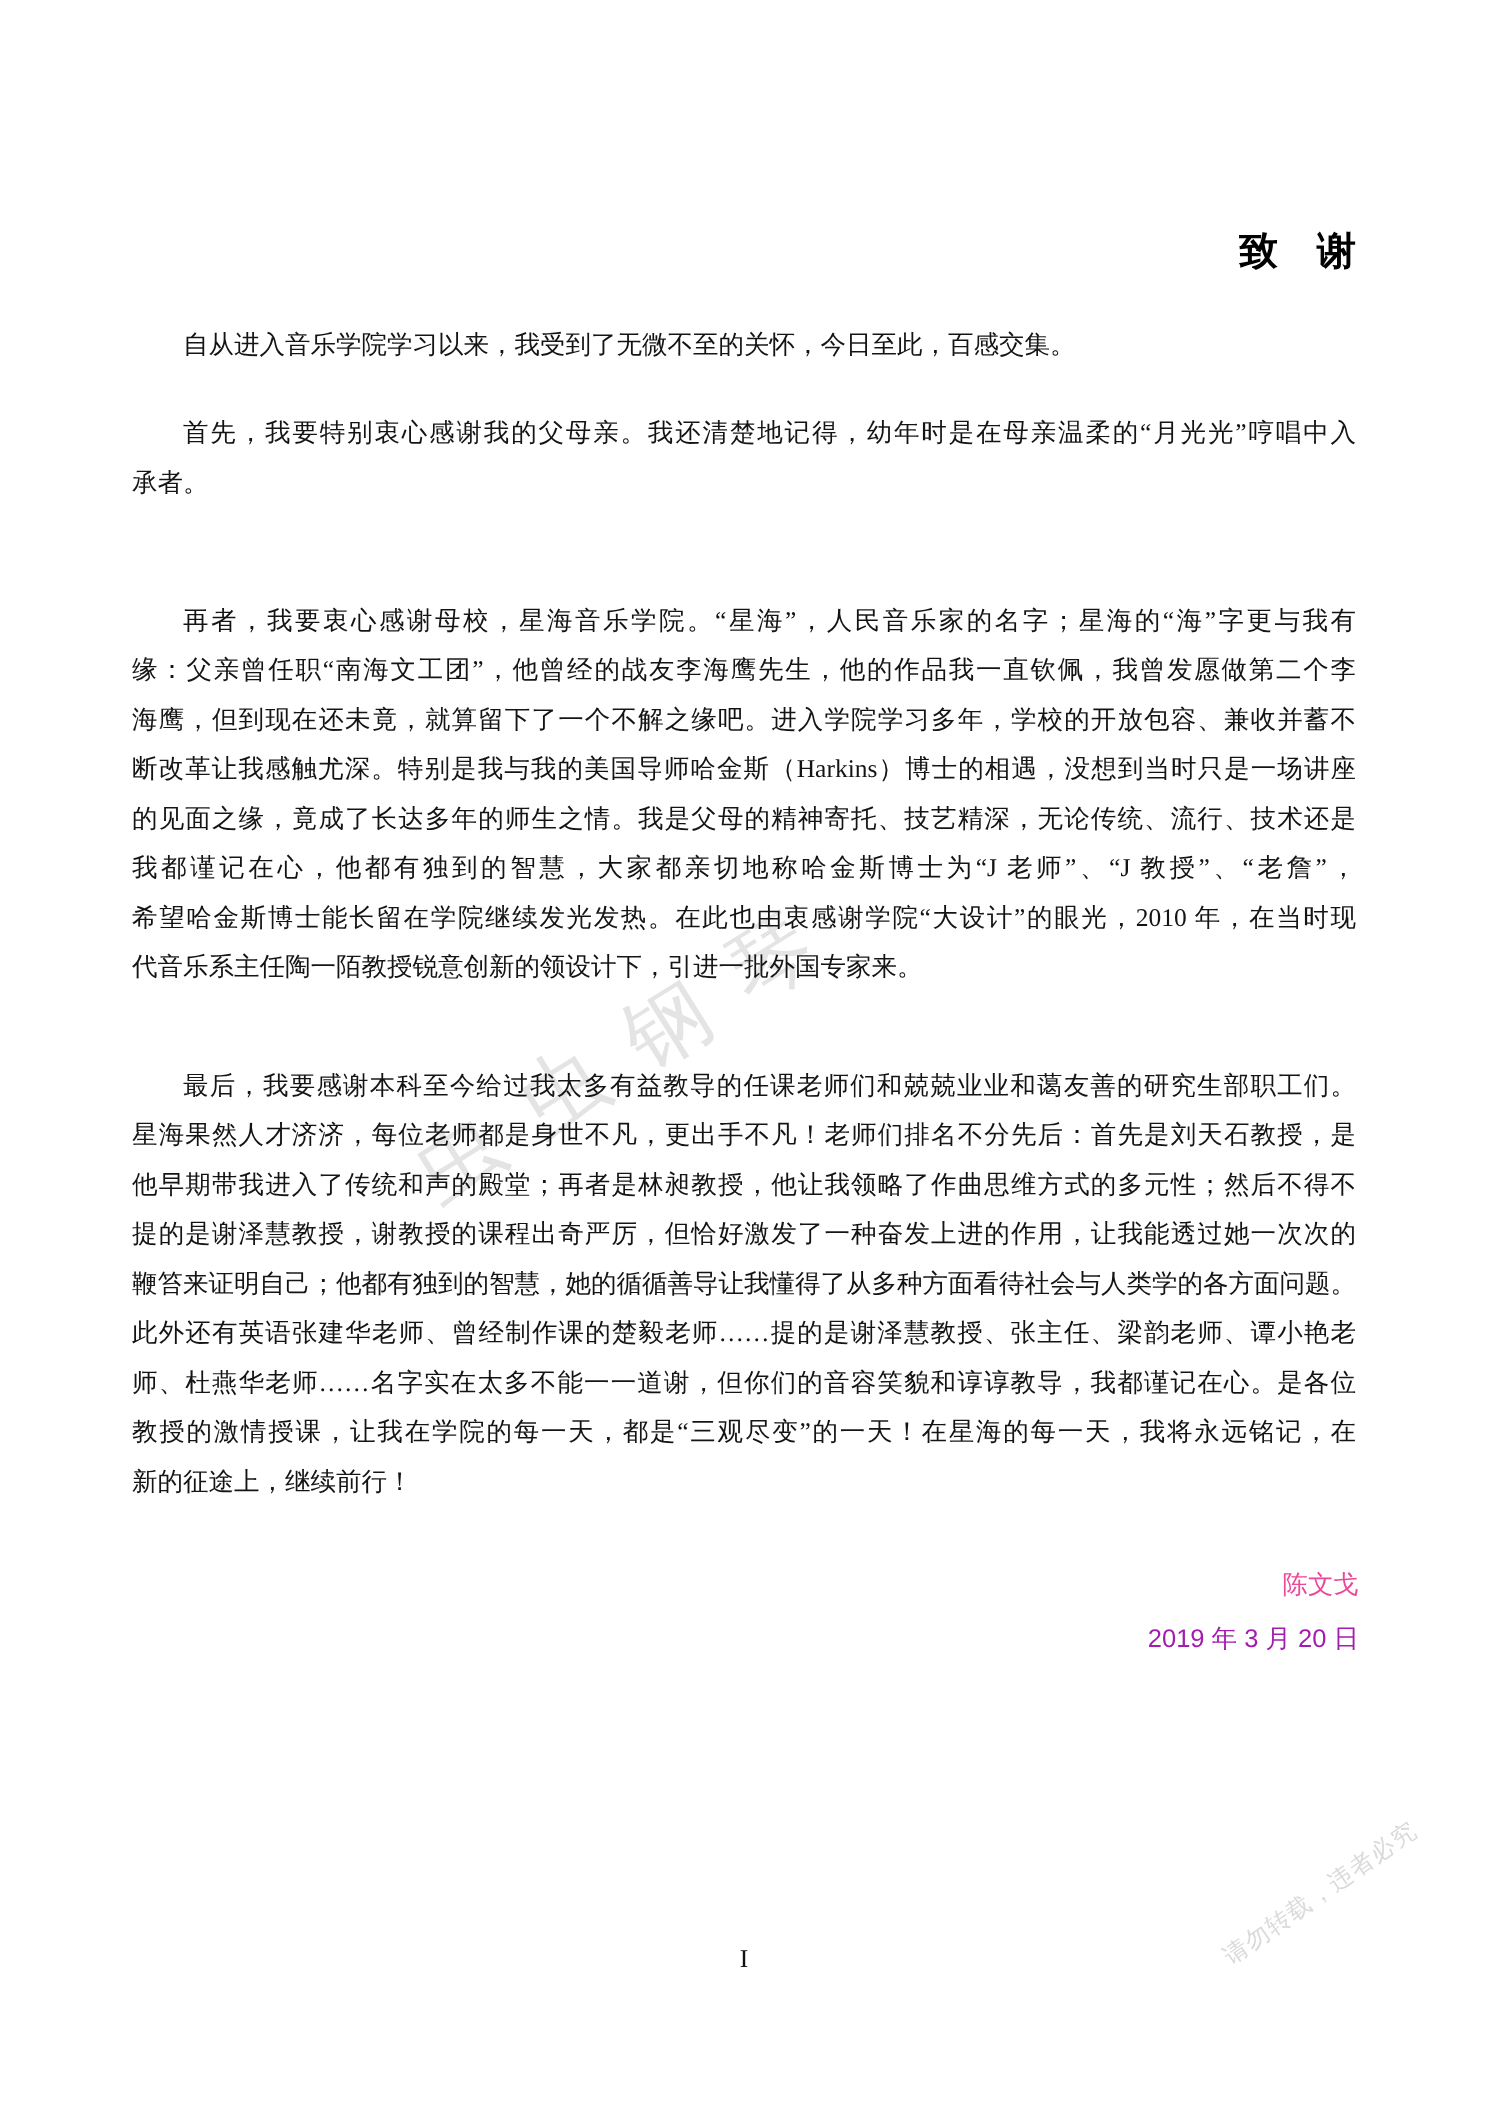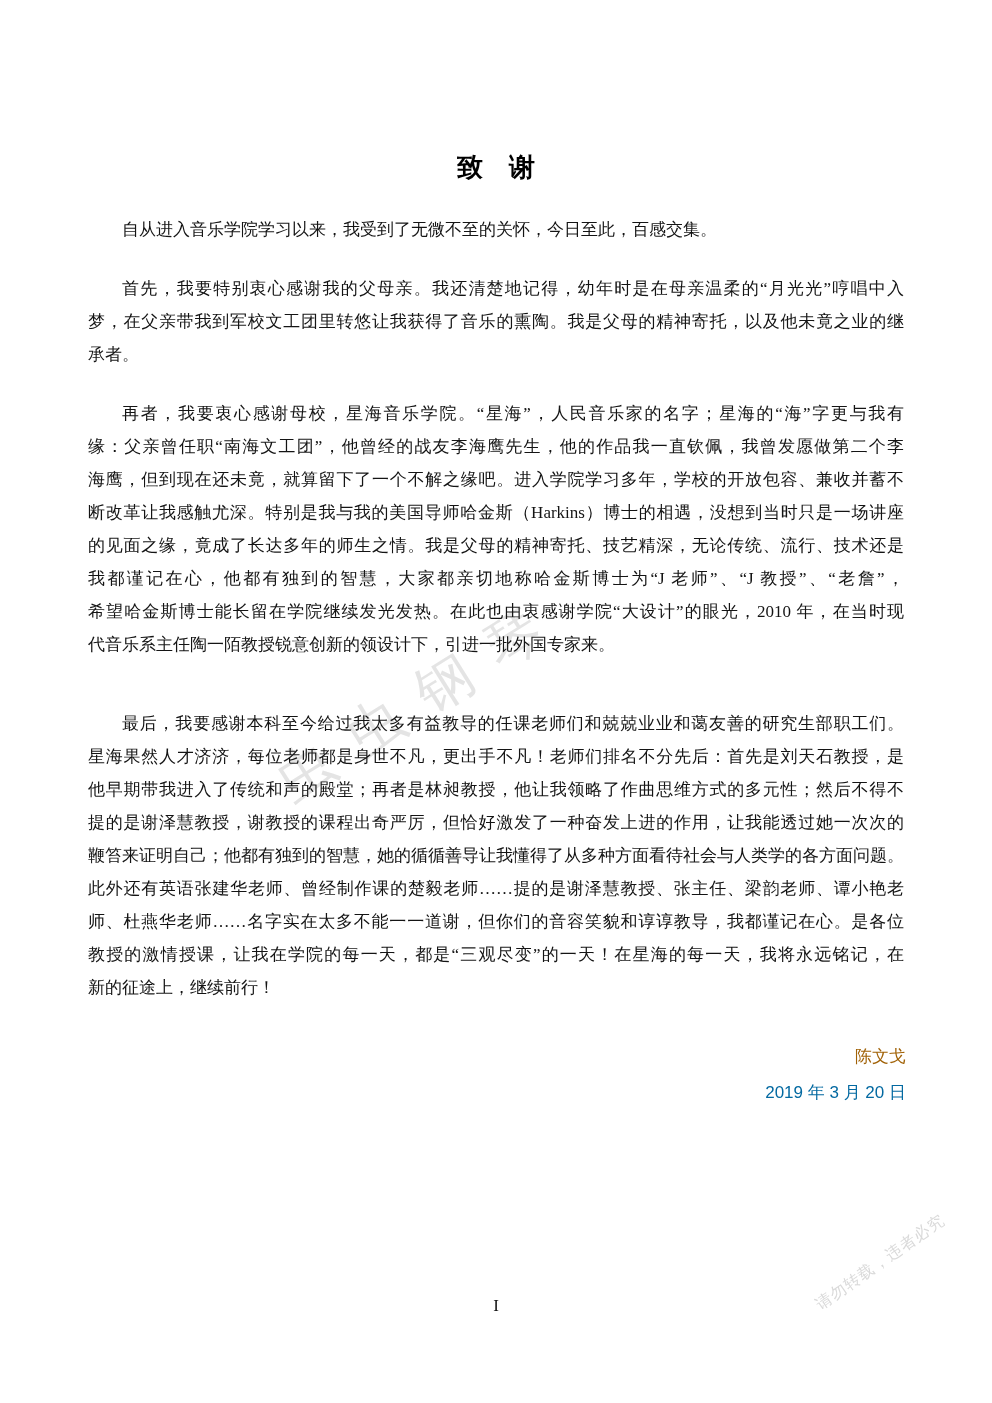--- a/index.html
+++ b/index.html
@@ -15,21 +15,21 @@
     overflow: hidden;
     font-family: "Liberation Serif", "DejaVu Serif", serif;
     color: #111111;
   }
   .title {
     position: absolute;
     top: 150px;
     left: 88px;
     width: 816px;
     margin: 0;
-    text-align: center;
+    text-align: right;
     font-size: 26px;
     line-height: 36px;
     font-weight: 700;
     color: #000000;
   }
   .paragraph {
     position: absolute;
     left: 88px;
     width: 816px;
     font-size: 17px;
@@ -51,32 +51,32 @@
   .p3 { top: 397px; }
   .p4 { top: 707px; }
   .sig-name {
     position: absolute;
     top: 1040px;
     left: 88px;
     width: 818px;
     text-align: right;
     font-size: 17px;
     line-height: 33px;
-    color: #a16207;
+    color: #ec4899;
   }
   .sig-date {
     position: absolute;
     top: 1076px;
     left: 88px;
     width: 818px;
     text-align: right;
     font-size: 17px;
     line-height: 33px;
     font-family: "Liberation Sans", "DejaVu Sans", sans-serif;
-    color: #0369a1;
+    color: #a21caf;
   }
   .page-number {
     position: absolute;
     top: 1294px;
     left: 0;
     width: 992px;
     text-align: center;
     font-size: 17px;
     line-height: 24px;
     color: #111111;
@@ -118,21 +118,20 @@
   <div class="watermark wm-bottom-right">请勿转载，违者必究</div>
 
   <h1 class="title">致　谢</h1>
 
   <div class="paragraph p1">
       <div class="line first last">自从进入音乐学院学习以来，我受到了无微不至的关怀，今日至此，百感交集。</div>
     </div>
 
   <div class="paragraph p2">
       <div class="line first">首先，我要特别衷心感谢我的父母亲。我还清楚地记得，幼年时是在母亲温柔的“月光光”哼唱中入</div>
-      <div class="line">梦，在父亲带我到军校文工团里转悠让我获得了音乐的熏陶。我是父母的精神寄托，以及他未竟之业的继</div>
       <div class="line last">承者。</div>
     </div>
 
   <div class="paragraph p3">
       <div class="line first">再者，我要衷心感谢母校，星海音乐学院。“星海”，人民音乐家的名字；星海的“海”字更与我有</div>
       <div class="line">缘：父亲曾任职“南海文工团”，他曾经的战友李海鹰先生，他的作品我一直钦佩，我曾发愿做第二个李</div>
       <div class="line">海鹰，但到现在还未竟，就算留下了一个不解之缘吧。进入学院学习多年，学校的开放包容、兼收并蓄不</div>
       <div class="line">断改革让我感触尤深。特别是我与我的美国导师哈金斯（Harkins）博士的相遇，没想到当时只是一场讲座</div>
       <div class="line">的见面之缘，竟成了长达多年的师生之情。我是父母的精神寄托、技艺精深，无论传统、流行、技术还是</div>
       <div class="line">我都谨记在心，他都有独到的智慧，大家都亲切地称哈金斯博士为“J 老师”、“J 教授”、“老詹”，</div>

